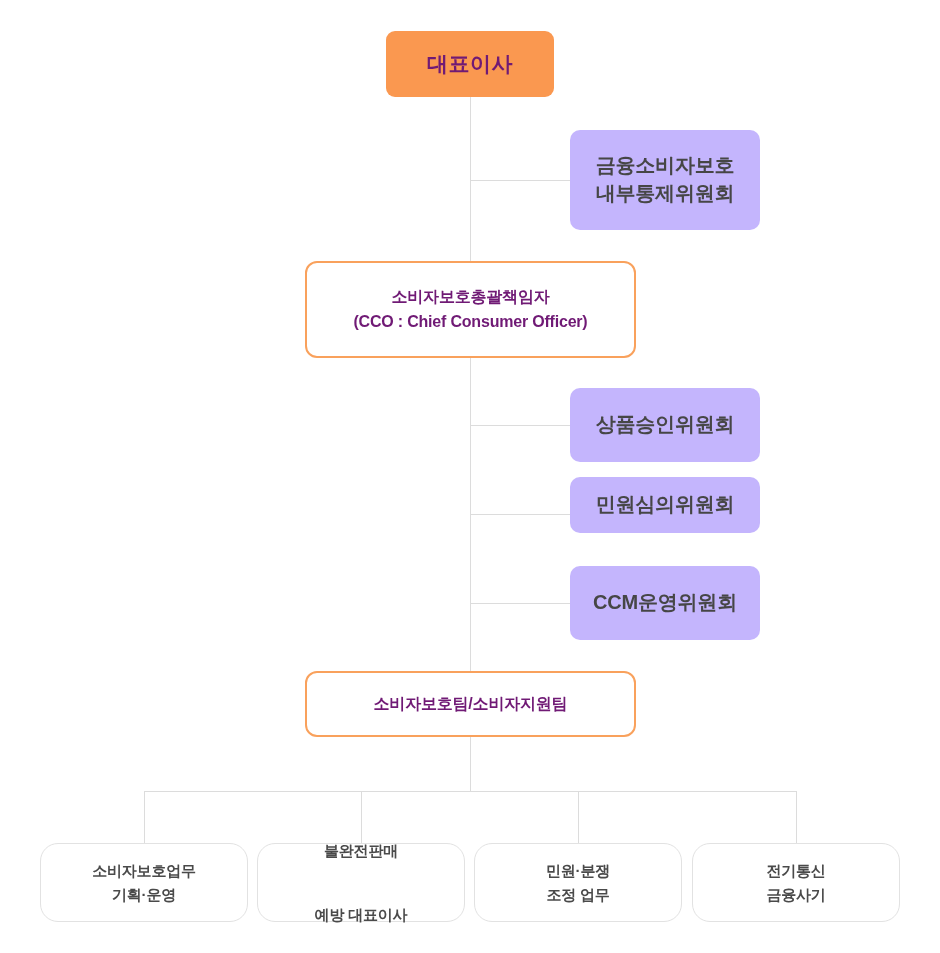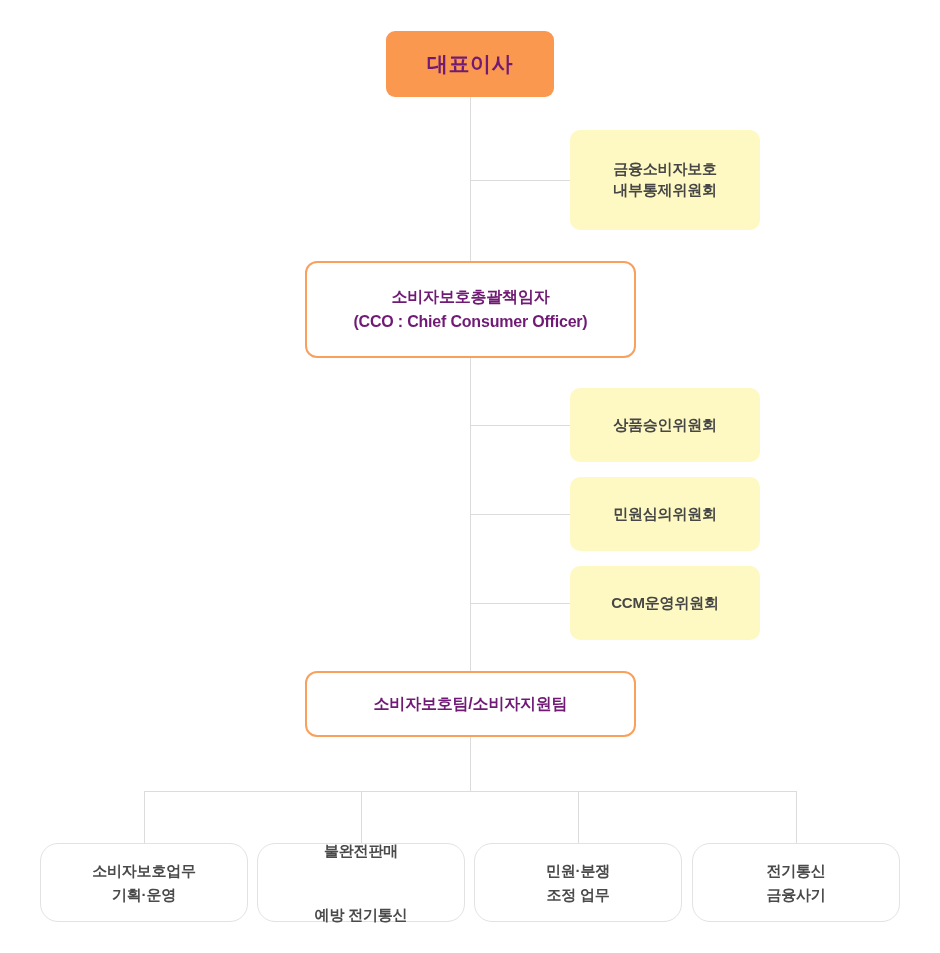--- a/index.html
+++ b/index.html
@@ -60,23 +60,23 @@
     border: 2px solid #f9a15c;
     color: #701a75;
     font-size: 16px;
     font-weight: 700;
     border-radius: 12px;
   }
   .node--accent.cco .ln { line-height: 1.55; }
 
   
   .node--committee {
-    background: #fef9c3;
+    background: #c4b5fd;
     color: #464646;
-    font-size: 15px;
+    font-size: 20px;
     font-weight: 700;
     border-radius: 10px;
   }
 
   
   .node--leaf {
     background: #ffffff;
     border: 1px solid #e2e2e2;
     color: #4a4a4a;
     font-size: 15px;
@@ -119,38 +119,38 @@
   </div>
 
   <div class="node node--accent cco" style="left:305px; top:261px; width:331px; height:97px;">
     <span class="ln">소비자보호총괄책임자</span>
     <span class="ln">(CCO : Chief Consumer Officer)</span>
   </div>
 
   <div class="node node--committee" style="left:570px; top:388px; width:190px; height:74px;">
     <span class="ln">상품승인위원회</span>
   </div>
-  <div class="node node--committee" style="left:570px; top:477px; width:190px; height:74px;">
+  <div class="node node--committee" style="left:570px; top:477px; width:190px; height:56px;">
     <span class="ln">민원심의위원회</span>
   </div>
   <div class="node node--committee" style="left:570px; top:566px; width:190px; height:74px;">
     <span class="ln">CCM운영위원회</span>
   </div>
 
   <div class="node node--accent" style="left:305px; top:671px; width:331px; height:66px;">
     <span class="ln">소비자보호팀/소비자지원팀</span>
   </div>
 
   <div class="node node--leaf" style="left:40px; top:843px; width:208px; height:79px;">
     <span class="ln">소비자보호업무</span>
     <span class="ln">기획·운영</span>
   </div>
   <div class="node node--leaf" style="left:257px; top:843px; width:208px; height:79px;gap:40px;">
     <span class="ln">불완전판매</span>
-    <span class="ln">예방 전기통신</span>
+    <span class="ln">예방 대표이사</span>
   </div>
   <div class="node node--leaf" style="left:474px; top:843px; width:208px; height:79px;">
     <span class="ln">민원·분쟁</span>
     <span class="ln">조정 업무</span>
   </div>
   <div class="node node--leaf" style="left:692px; top:843px; width:208px; height:79px;">
     <span class="ln">전기통신</span>
     <span class="ln">금융사기</span>
   </div>
 

